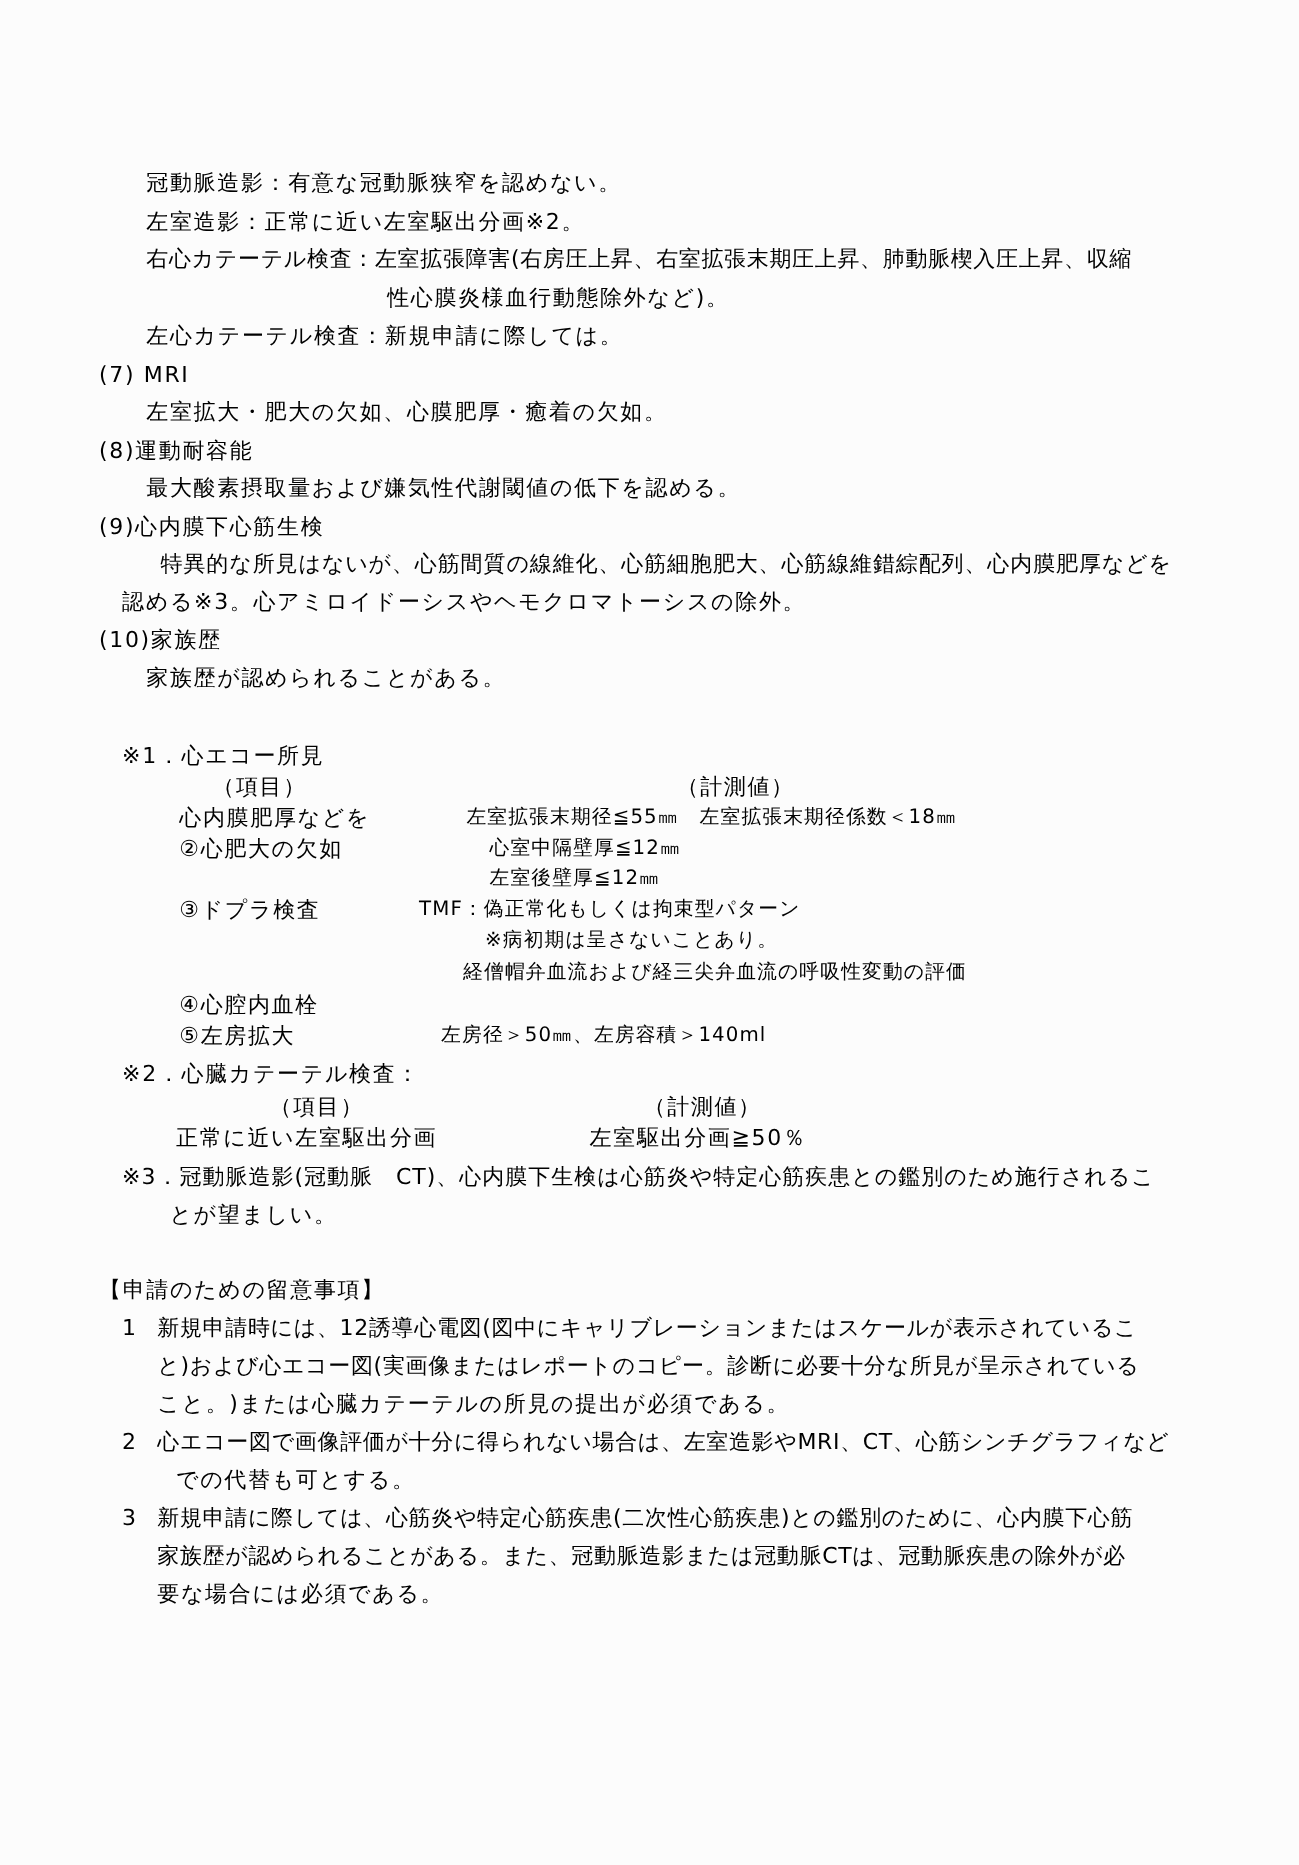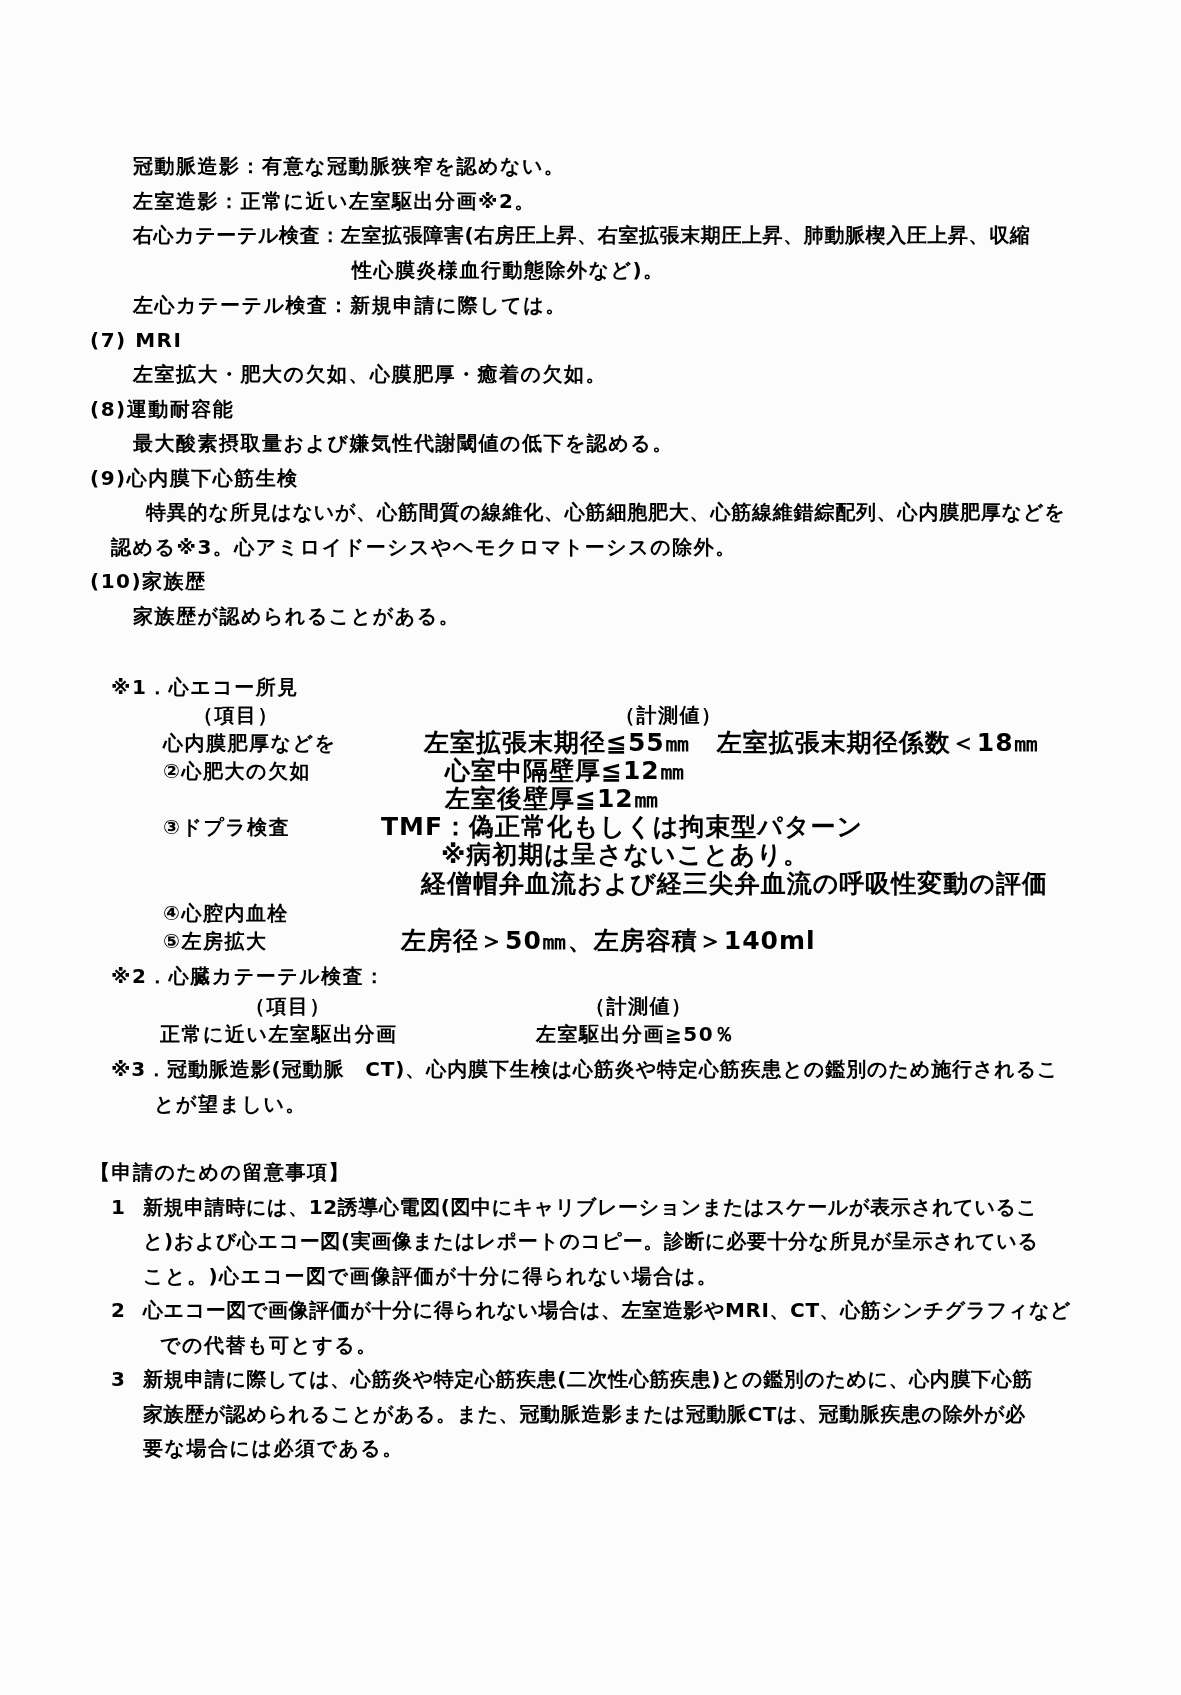--- a/index.html
+++ b/index.html
@@ -10,23 +10,22 @@
     overflow: hidden;
     font-family: "DejaVu Sans", "Liberation Sans", sans-serif;
     color: #000;
   }
   .ln {
     position: absolute;
     font-size: 20px;
     line-height: 24px;
     white-space: nowrap;
     letter-spacing: 1.5px;
-    font-weight: bold;
   }
-  .sm { font-size: 25px; letter-spacing: 1px; }
+  .sm { font-size: 18px; letter-spacing: 1px; }
 </style>
 </head>
 <body>
 
 <div class="ln" style="left:133px;top:154px">冠動脈造影：有意な冠動脈狭窄を認めない。</div>
 <div class="ln" style="left:133px;top:189px">左室造影：正常に近い左室駆出分画※2。</div>
 <div class="ln" style="left:133px;top:223px;letter-spacing:0.6px">右心カテーテル検査：左室拡張障害(右房圧上昇、右室拡張末期圧上昇、肺動脈楔入圧上昇、収縮</div>
 <div class="ln" style="left:352px;top:258px">性心膜炎様血行動態除外など)。</div>
 <div class="ln" style="left:133px;top:293px">左心カテーテル検査：新規申請に際しては。</div>
 
@@ -71,21 +70,21 @@
 <div class="ln" style="left:536px;top:1022px">左室駆出分画≧50％</div>
 
 <div class="ln" style="left:111px;top:1057px;letter-spacing:0.9px">※3．冠動脈造影(冠動脈　CT)、心内膜下生検は心筋炎や特定心筋疾患との鑑別のため施行されるこ</div>
 <div class="ln" style="left:154px;top:1092px">とが望ましい。</div>
 
 <div class="ln" style="left:90px;top:1160px">【申請のための留意事項】</div>
 
 <div class="ln" style="left:111px;top:1195px">1</div>
 <div class="ln" style="left:143px;top:1195px;letter-spacing:0.6px">新規申請時には、12誘導心電図(図中にキャリブレーションまたはスケールが表示されているこ</div>
 <div class="ln" style="left:143px;top:1229px;letter-spacing:0.6px">と)および心エコー図(実画像またはレポートのコピー。診断に必要十分な所見が呈示されている</div>
-<div class="ln" style="left:143px;top:1264px">こと。)心エコー図で画像評価が十分に得られない場合は。</div>
+<div class="ln" style="left:143px;top:1264px">こと。)または心臓カテーテルの所見の提出が必須である。</div>
 
 <div class="ln" style="left:111px;top:1298px">2</div>
 <div class="ln" style="left:143px;top:1298px;letter-spacing:0.6px">心エコー図で画像評価が十分に得られない場合は、左室造影やMRI、CT、心筋シンチグラフィなど</div>
 <div class="ln" style="left:160px;top:1333px">での代替も可とする。</div>
 
 <div class="ln" style="left:111px;top:1367px">3</div>
 <div class="ln" style="left:143px;top:1367px;letter-spacing:0.6px">新規申請に際しては、心筋炎や特定心筋疾患(二次性心筋疾患)との鑑別のために、心内膜下心筋</div>
 <div class="ln" style="left:143px;top:1402px;letter-spacing:0.6px">家族歴が認められることがある。また、冠動脈造影または冠動脈CTは、冠動脈疾患の除外が必</div>
 <div class="ln" style="left:143px;top:1436px">要な場合には必須である。</div>
 

